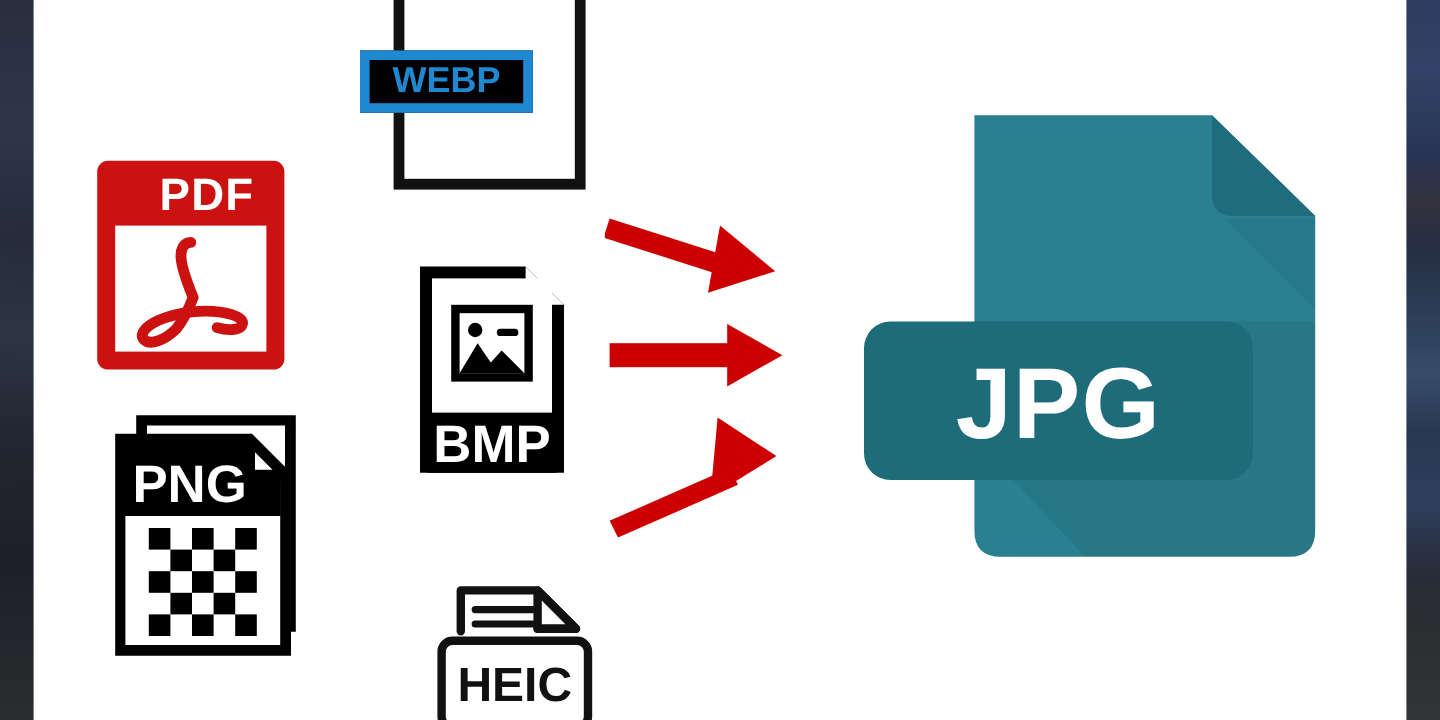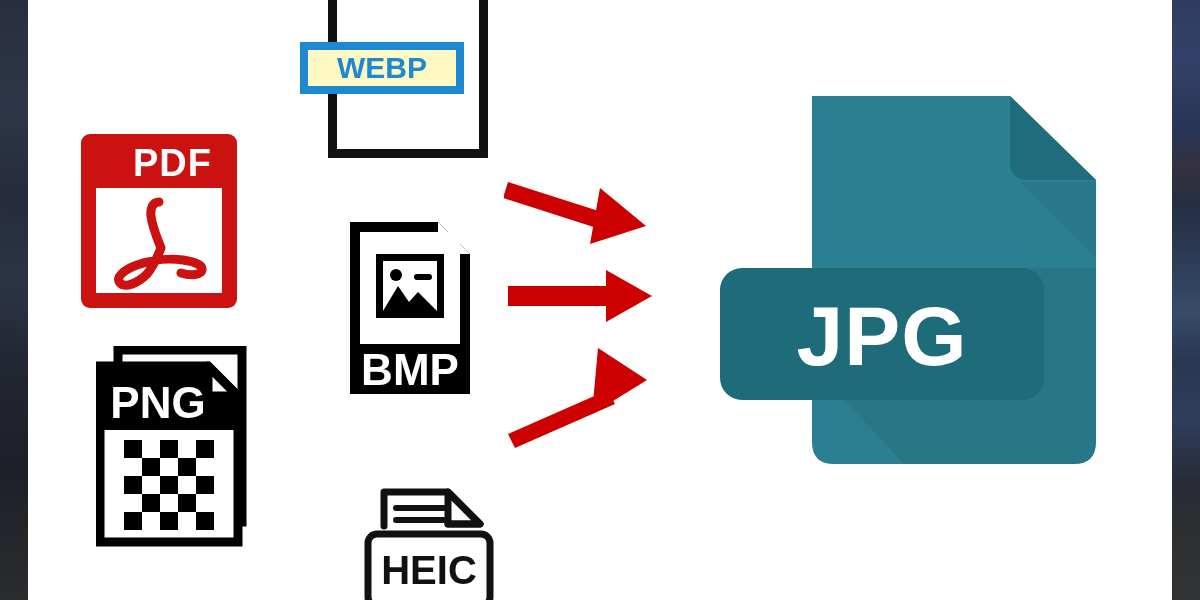--- a/index.html
+++ b/index.html
@@ -113,23 +113,23 @@
   .webp-wrap { left: 272px; top: -54px; width: 188px; height: 212px; }
   .webp-doc {
     position: absolute;
     left: 28px; top: 0; right: 0; bottom: 0;
     border: 9px solid #111111;
     background: #ffffff;
   }
   .webp-badge {
     position: absolute;
     left: 0; top: 96px;
-    width: 164px; height: 52px;
+    width: 144px; height: 52px;
     border: 8px solid var(--webp);
-    background: #fef9c3;
+    background: #000000;
     display: flex; align-items: center; justify-content: center;
   }
   .webp-badge span {
     color: var(--webp);
     font-weight: 900;
     font-size: 30px;
     letter-spacing: 0px;
     font-family: "Liberation Sans", sans-serif;
   }
 

